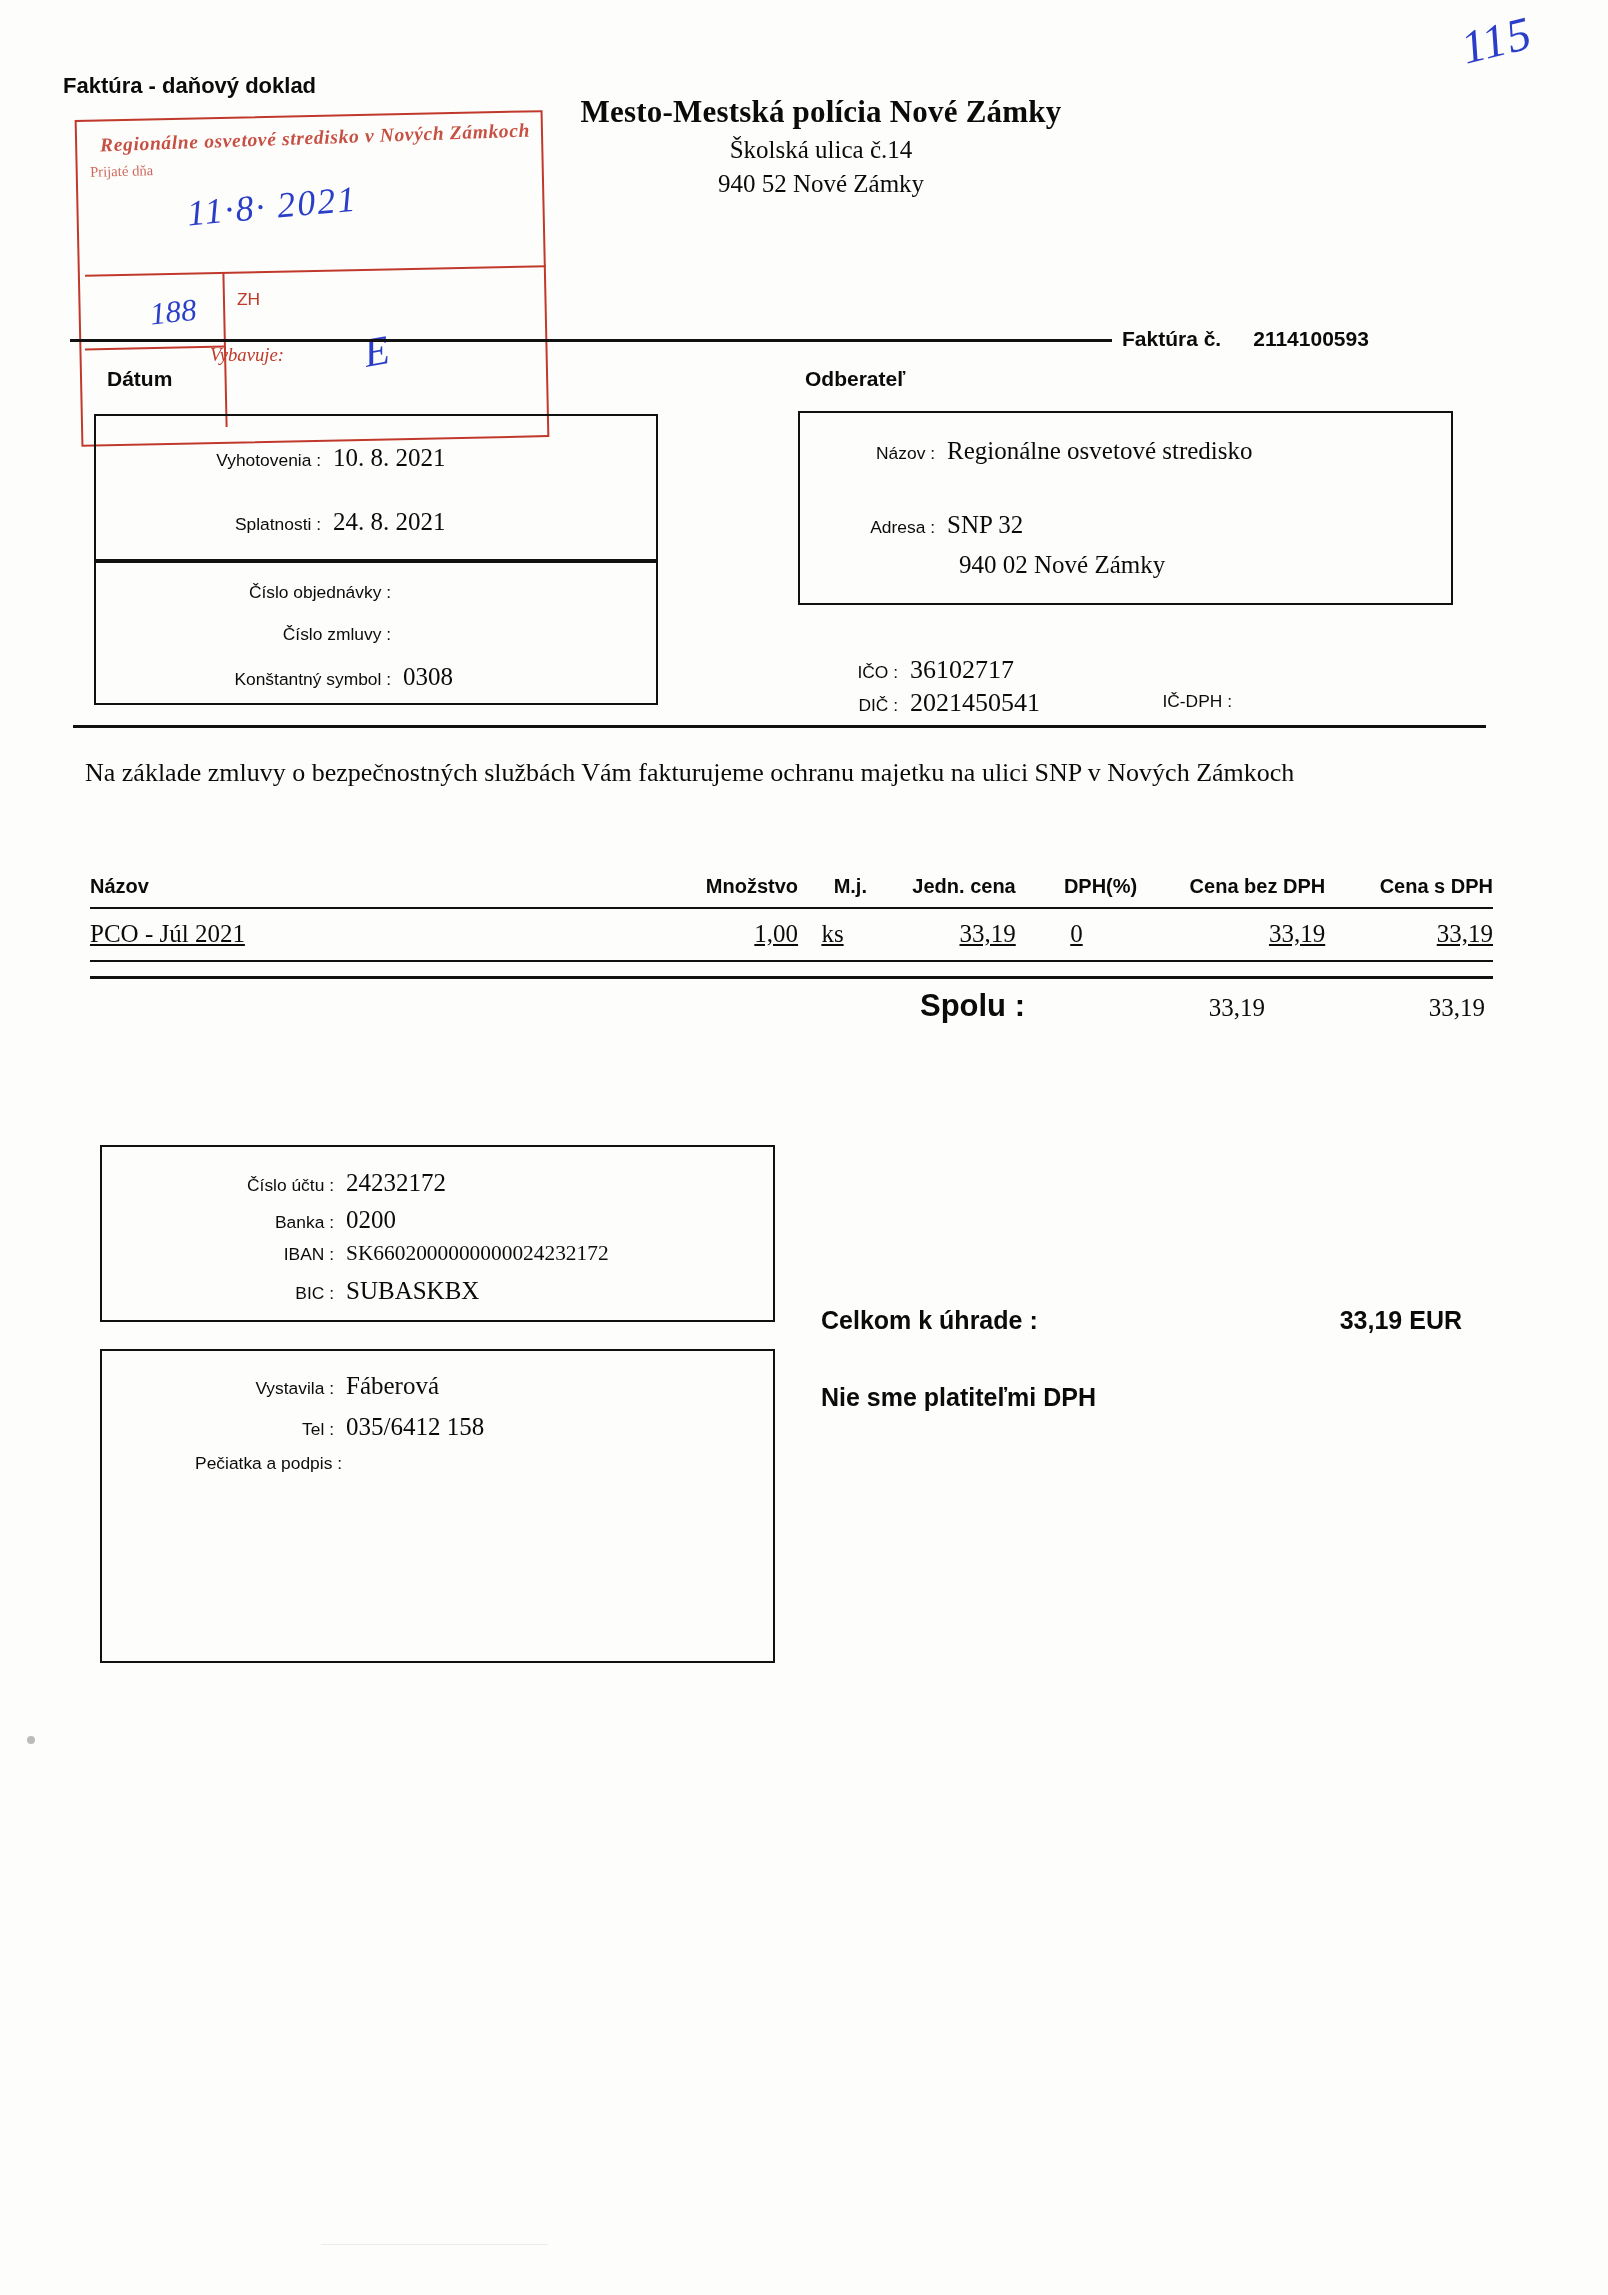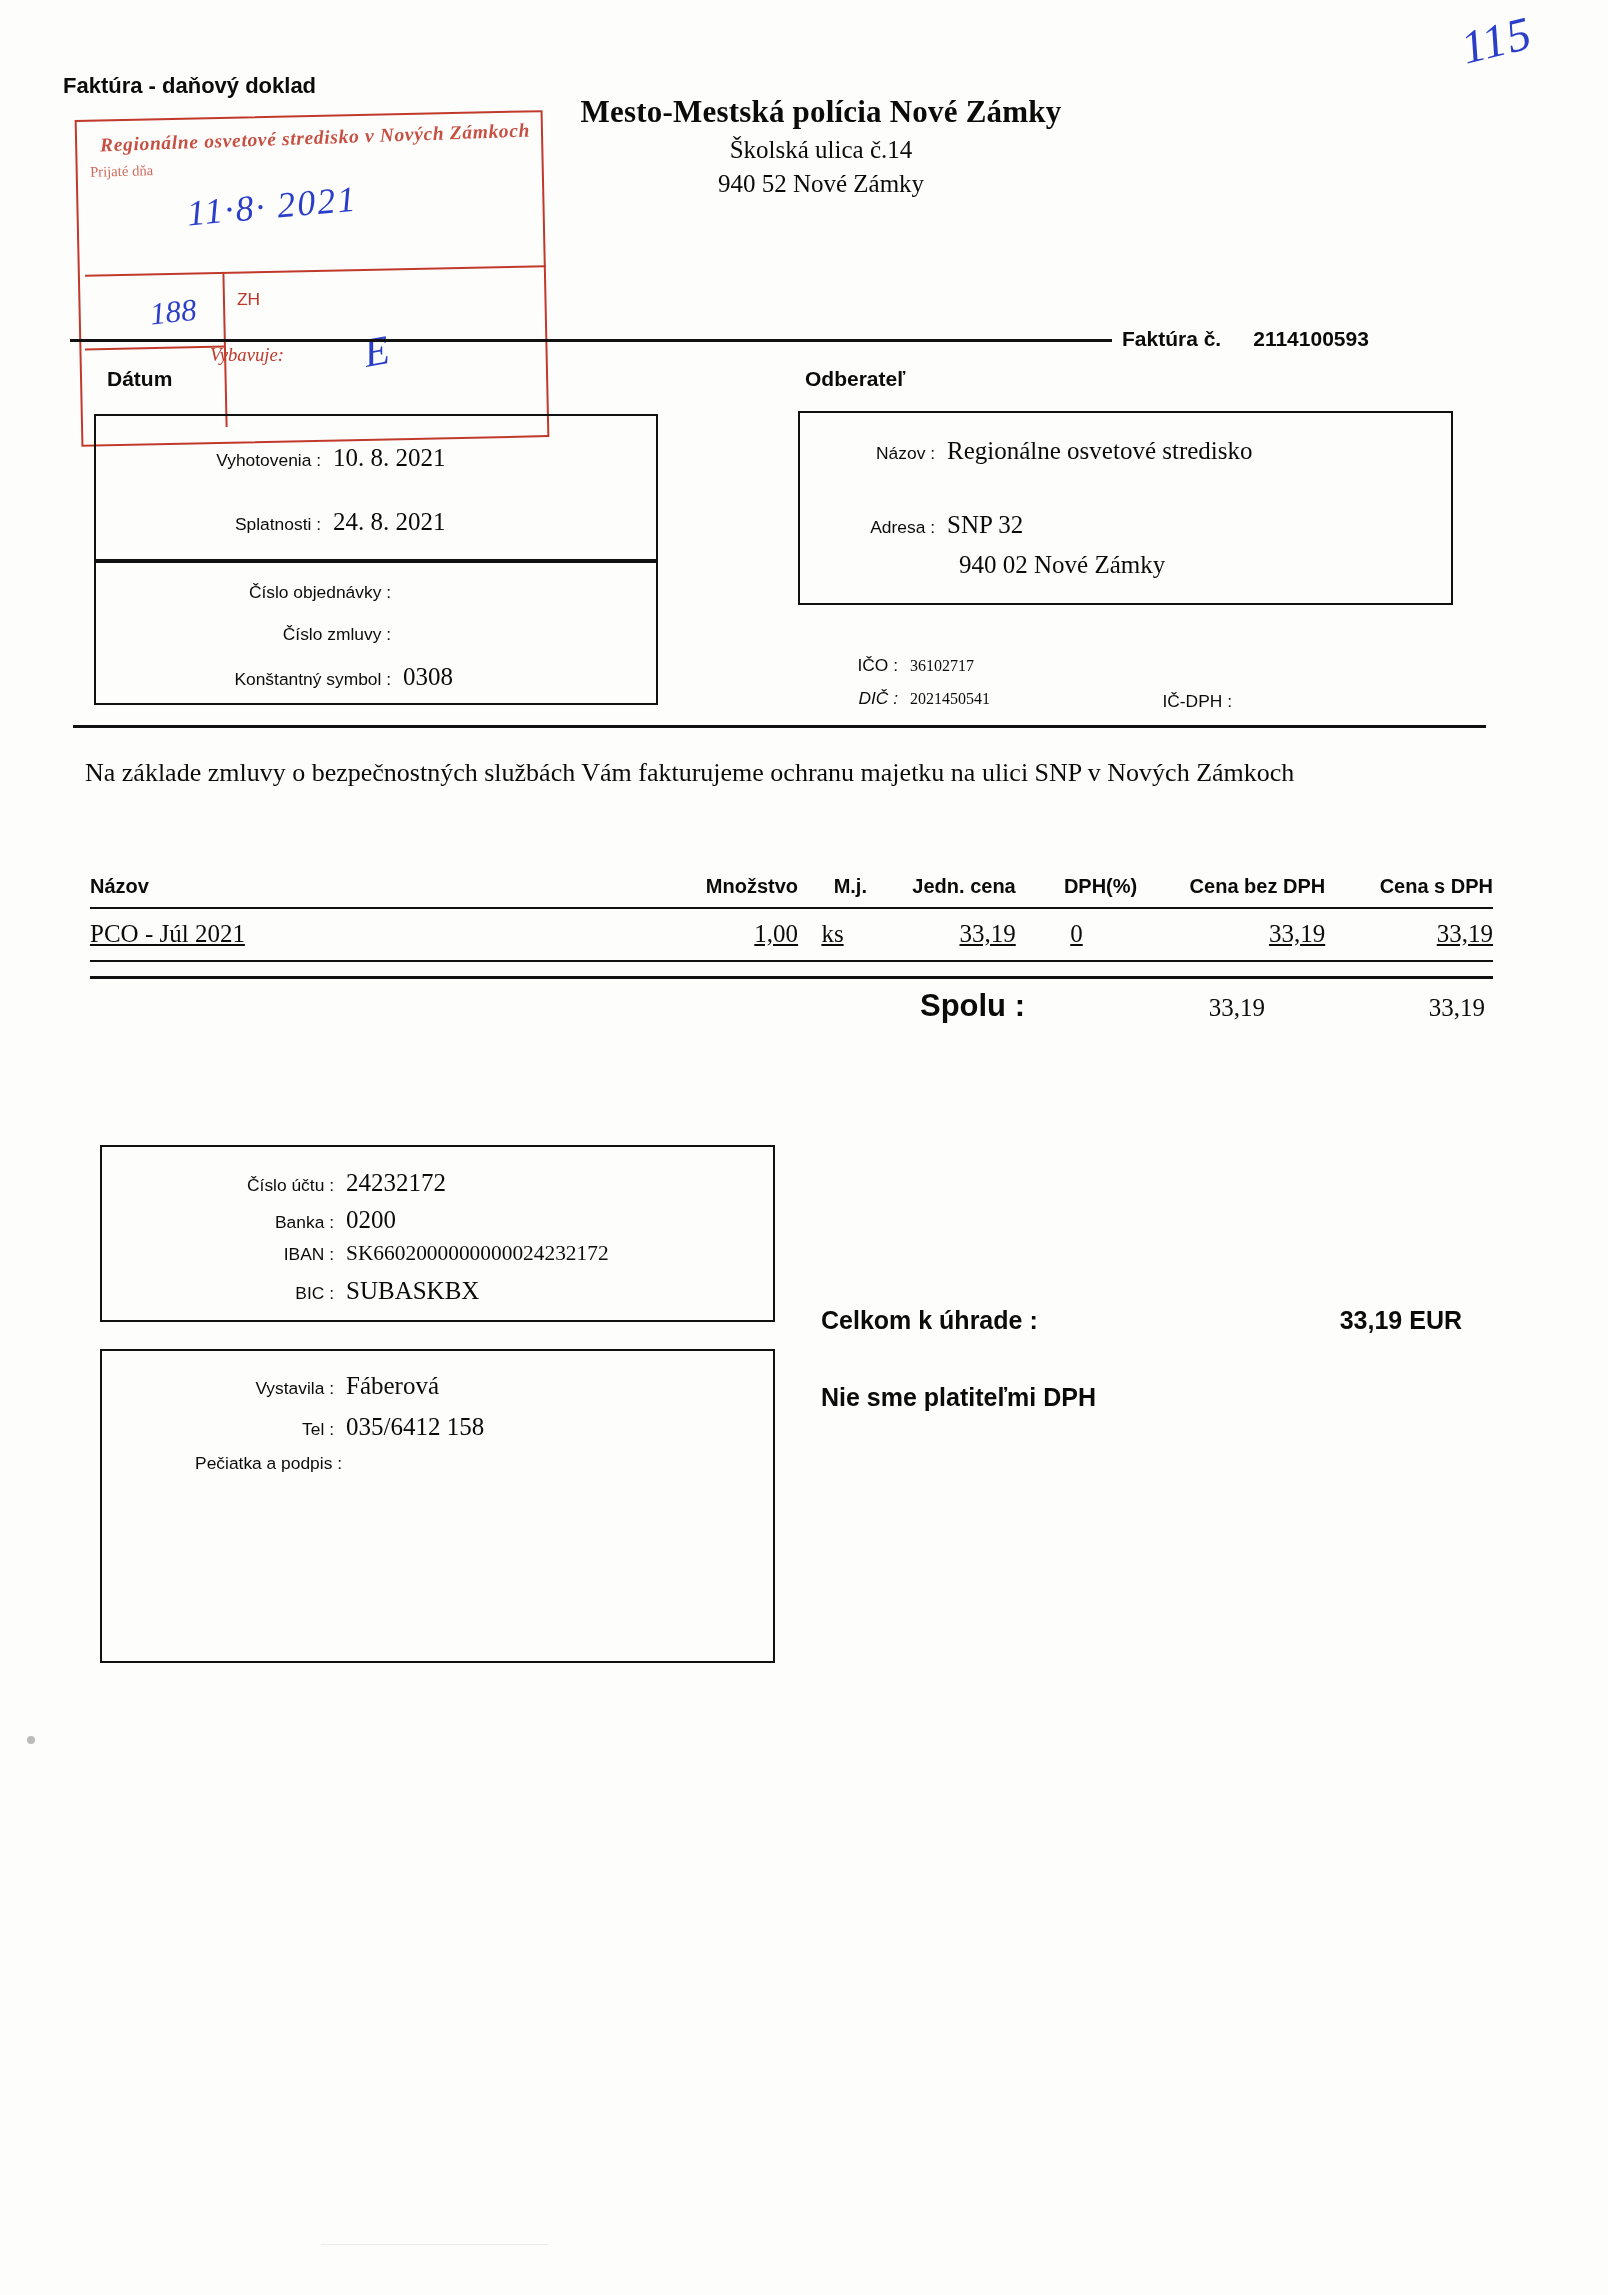--- a/index.html
+++ b/index.html
@@ -192,21 +192,21 @@
   .fld .k {
     font-family: "Liberation Sans", sans-serif;
     font-size: 17.4px;
     text-align: right;
   }
   .fld .v {
     font-family: "Liberation Serif", serif;
     font-size: 25px;
     margin-left: 12px;
   }
-  .fld .v.small { font-size: 16px; }
+  .fld .v.small { font-size: 26px; }
 
   .f-vyh { left: 167px; top: 444px; }
   .f-vyh .k { width: 154px; }
   .f-spl { left: 167px; top: 508px; }
   .f-spl .k { width: 154px; }
   .f-obj { left: 110px; top: 582px; }
   .f-obj .k { width: 281px; }
   .f-zml { left: 110px; top: 624px; }
   .f-zml .k { width: 281px; }
   .f-ks  { left: 110px; top: 663px; }
@@ -214,21 +214,21 @@
 
   .f-nazov { left: 838px; top: 437px; }
   .f-nazov .k { width: 97px; }
   .f-adresa { left: 838px; top: 511px; }
   .f-adresa .k { width: 97px; }
   .f-adresa2 { left: 947px; top: 551px; }
 
   .f-ico2 { left: 838px; top: 655px; }
   .f-ico2 .k { width: 60px; }
   .f-dic2 { left: 838px; top: 688px; }
-  .f-dic2 .k { width: 60px; font-style: italic; }
+  .f-dic2 .k { width: 60px; }
   .f-icdph { left: 1125px; top: 691px; }
   .f-icdph .k { width: 107px; }
 
   .hr-mid { left: 73px; top: 725px; width: 1413px; height: 2.7px; }
 
   .note {
     position: absolute;
     left: 85px; top: 755px;
     width: 1396px;
     font-family: "Liberation Serif", serif;

